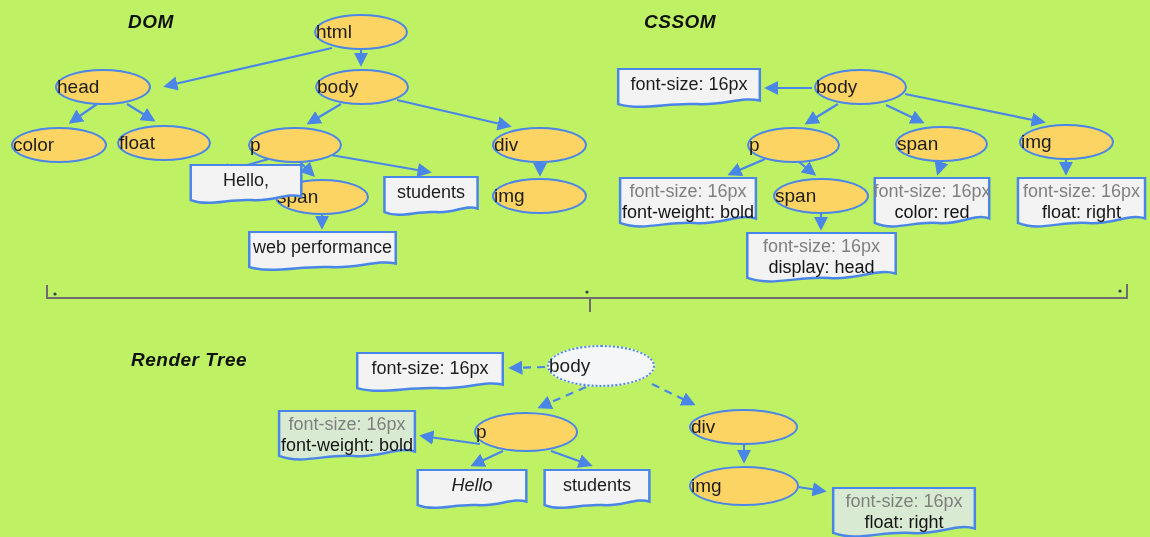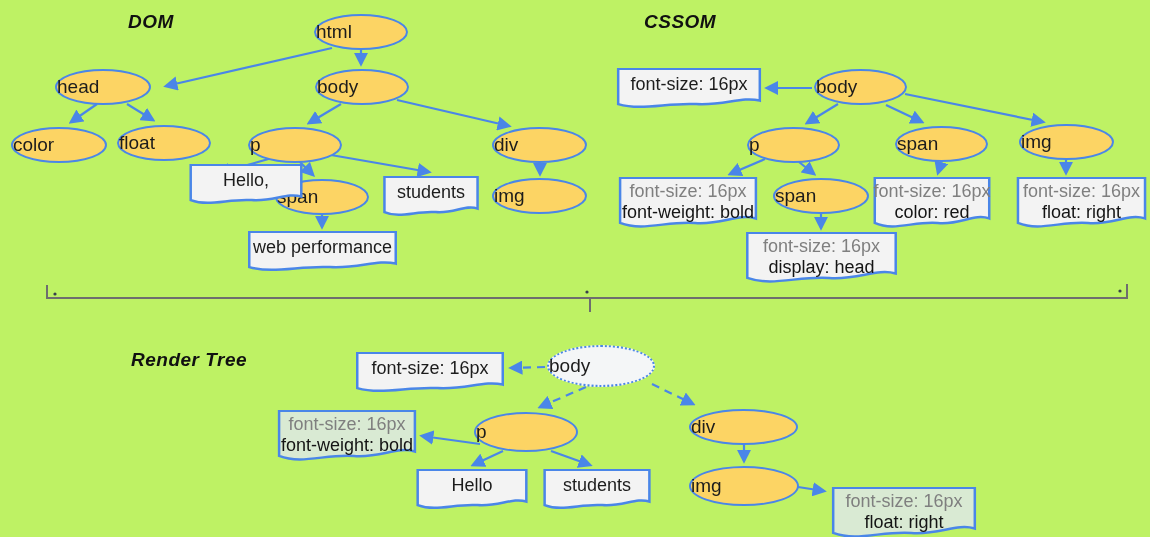--- a/index.html
+++ b/index.html
@@ -232,21 +232,21 @@
 
   <div class="wavebox" style="left:277px;top:410px;width:140px;height:56px;">
     <svg viewBox="0 0 100 100" preserveAspectRatio="none">
         <path class="fill-green" vector-effect="non-scaling-stroke" d="M1.5,1.5 L98.5,1.5 L98.5,74 C86,64 74,86 55,82 C35,78 18,98 1.5,82 Z"></path>
       </svg>
     <div class="txt two">
       <span class="ln-gray">font-size: 16px</span>
       <span class="ln-black">font-weight: bold</span>
     </div>
   </div>
-  <div class="wavebox" style="left:416px;top:469px;width:112px;height:44px;">
+  <div class="wavebox" style="left:416px;top:469px;width:112px;height:44px;font-style:italic;">
     <svg viewBox="0 0 100 100" preserveAspectRatio="none">
         <path class="fill-white" vector-effect="non-scaling-stroke" d="M1.5,1.5 L98.5,1.5 L98.5,74 C86,64 74,86 55,82 C35,78 18,98 1.5,82 Z"></path>
       </svg>
     <div class="txt one">Hello</div>
   </div>
   <div class="wavebox" style="left:543px;top:469px;width:108px;height:44px;">
     <svg viewBox="0 0 100 100" preserveAspectRatio="none">
         <path class="fill-white" vector-effect="non-scaling-stroke" d="M1.5,1.5 L98.5,1.5 L98.5,74 C86,64 74,86 55,82 C35,78 18,98 1.5,82 Z"></path>
       </svg>
     <div class="txt one">students</div>

